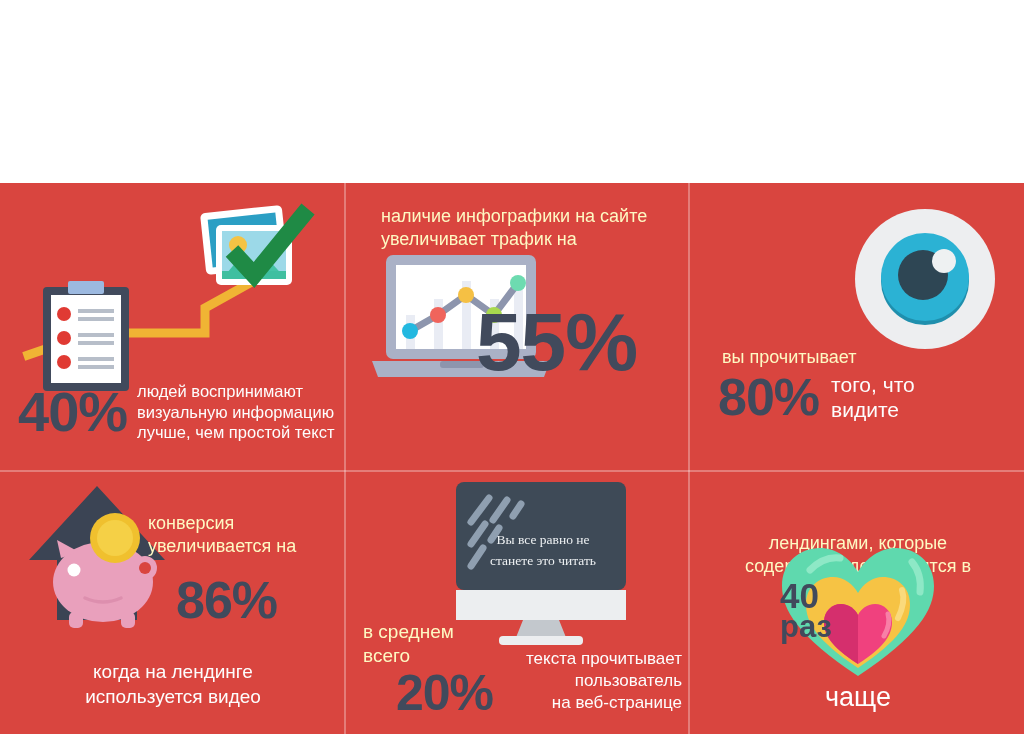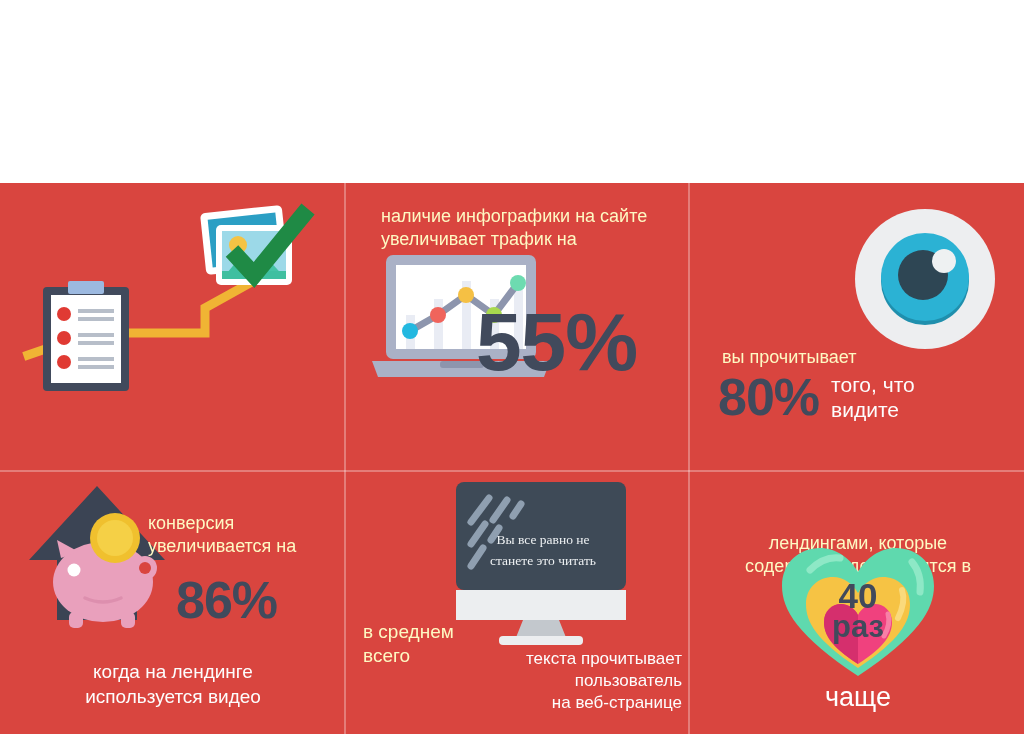--- a/index.html
+++ b/index.html
@@ -72,21 +72,21 @@
   .c5 .head{position:absolute;left:17px;top:148px;font-size:19px;line-height:1.25;}
   .c5 .big-num{position:absolute;left:50px;top:196px;font-size:50px;}
   .c5 .desc{position:absolute;left:136px;top:176px;width:200px;text-align:right;font-size:17px;line-height:1.28;}
 
   
   .c6 .head{position:absolute;left:18px;top:16px;width:300px;text-align:center;font-size:18px;margin-top:44px;}
   .c6 .art{position:absolute;left:90px;top:68px;width:156px;height:140px;}
   .c6 .foot{position:absolute;left:18px;top:210px;width:300px;text-align:center;color:#ffffff;font-size:27px;}
   .heart-label{
     position:absolute;left:0;top:0;width:156px;height:140px;
-    display:flex;flex-direction:column;align-items:center;justify-content:center;
+    display:flex;flex-direction:column;justify-content:center;
     color:#414a5c;font-weight:bold;line-height:.95;pointer-events:none;
   }
   .heart-label .n{font-size:35px;}
   .heart-label .u{font-size:31px;}
 
   svg{display:block;overflow:visible;}
 </style>
 </head>
 <body>
 
@@ -132,20 +132,26 @@
             <circle cx="64" cy="179" r="7" fill="#e03a33"></circle>
             <rect x="78" y="126" width="36" height="4" fill="#b7bec9"></rect>
             <rect x="78" y="134" width="36" height="4" fill="#b7bec9"></rect>
             <rect x="78" y="150" width="36" height="4" fill="#b7bec9"></rect>
             <rect x="78" y="158" width="36" height="4" fill="#b7bec9"></rect>
             <rect x="78" y="174" width="36" height="4" fill="#b7bec9"></rect>
             <rect x="78" y="182" width="36" height="4" fill="#b7bec9"></rect>
           </g>
         </svg>
       </div>
+      <div class="row">
+        <div class="big-num">40%</div>
+        <div class="desc">людей воспринимают
+визуальную информацию
+лучше, чем простой текст</div>
+      </div>
     </div>
 
     <div class="cell c2">
       <div class="head">наличие инфографики на сайте
 увеличивает трафик на</div>
       <div class="art">
         <svg width="190" height="140" viewBox="0 0 190 140">
           <g>
             <rect x="18" y="2" width="150" height="104" rx="7" fill="#aab1c6"></rect>
             <rect x="28" y="12" width="130" height="84" fill="#ffffff"></rect>
@@ -233,20 +239,21 @@
             <line x1="20" y1="68" x2="34" y2="48"></line>
             <line x1="40" y1="64" x2="48" y2="52"></line>
             <line x1="20" y1="90" x2="32" y2="72"></line>
           </g>
           <text x="92" y="68" fill="#eef1f3" font-family="'Liberation Serif','DejaVu Serif',serif" font-size="13.5" text-anchor="middle">Вы все равно не</text>
           <text x="92" y="89" fill="#eef1f3" font-family="'Liberation Serif','DejaVu Serif',serif" font-size="13.5" text-anchor="middle">станете это читать</text>
         </svg>
       </div>
       <div class="head">в среднем
 всего</div>
+      <div class="big-num">20%</div>
       <div class="desc">текста прочитывает
 пользователь
 на веб-странице</div>
     </div>
 
     <div class="cell c6">
       <div class="head">лендингами, которые
 содержат видео, делятся в</div>
       <div class="art">
         <svg width="156" height="140" viewBox="0 0 156 140">

